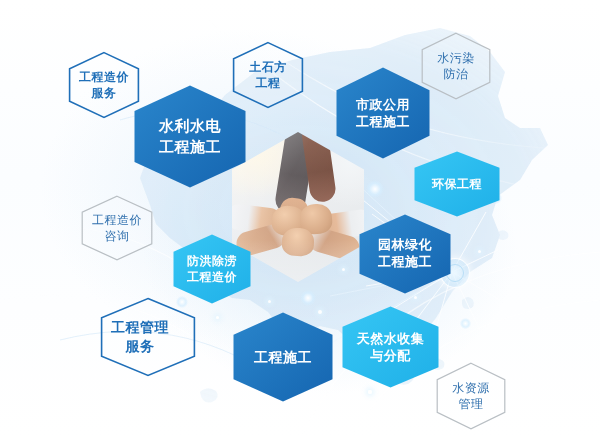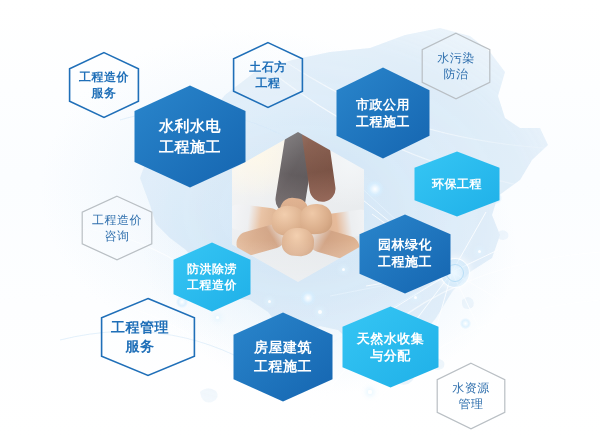--- a/index.html
+++ b/index.html
@@ -341,21 +341,21 @@
       </div>
       <div class="hex outline-gray" style="left: 81px; top: 195px; width: 72px; height: 66px;">
         <svg width="72" height="66" viewBox="0 0 72 66">
           <polygon points="36.0,1.2 70.8,17.1 70.8,48.9 36.0,64.8 1.2,48.9 1.2,17.1" fill="rgba(255,255,255,0.10)" stroke="#b9bfc4" stroke-width="1.2"></polygon>
         </svg>
         <div class="label" style="font-size: 12px;">
           <span>工程造价</span>
           <span>咨询</span>
         </div>
       </div>
-      <div class="hex filled" style="left: 173px; top: 242px; width: 78px; height: 70px;">
+      <div class="hex filled" style="left: 173px; top: 234px; width: 78px; height: 70px;">
         <svg width="78" height="70" viewBox="0 0 78 70">
           <defs>
             <linearGradient id="g7" x1="0" y1="0" x2="1" y2="1">
               <stop offset="0%" stop-color="#36c6f4"></stop>
               <stop offset="100%" stop-color="#1fb0e8"></stop>
             </linearGradient>
           </defs>
           <polygon points="39.0,0.5 77.5,17.8 77.5,52.3 39.0,69.5 0.5,52.3 0.5,17.8" fill="url(#g7)"></polygon>
         </svg>
         <div class="label" style="font-size: 12px;">
@@ -391,21 +391,20 @@
         <svg width="100" height="90" viewBox="0 0 100 90">
           <defs>
             <linearGradient id="g10" x1="0" y1="0" x2="1" y2="1">
               <stop offset="0%" stop-color="#2a86cc"></stop>
               <stop offset="100%" stop-color="#1565b0"></stop>
             </linearGradient>
           </defs>
           <polygon points="50.0,0.5 99.5,22.8 99.5,67.3 50.0,89.5 0.5,67.3 0.5,22.8" fill="url(#g10)"></polygon>
         </svg>
         <div class="label" style="font-size: 14px;">
-          <span>房屋建筑</span>
           <span>工程施工</span>
         </div>
       </div>
       <div class="hex filled" style="left: 342px; top: 306px; width: 97px; height: 82px;">
         <svg width="97" height="82" viewBox="0 0 97 82">
           <defs>
             <linearGradient id="g11" x1="0" y1="0" x2="1" y2="1">
               <stop offset="0%" stop-color="#36c6f4"></stop>
               <stop offset="100%" stop-color="#1fb0e8"></stop>
             </linearGradient>

